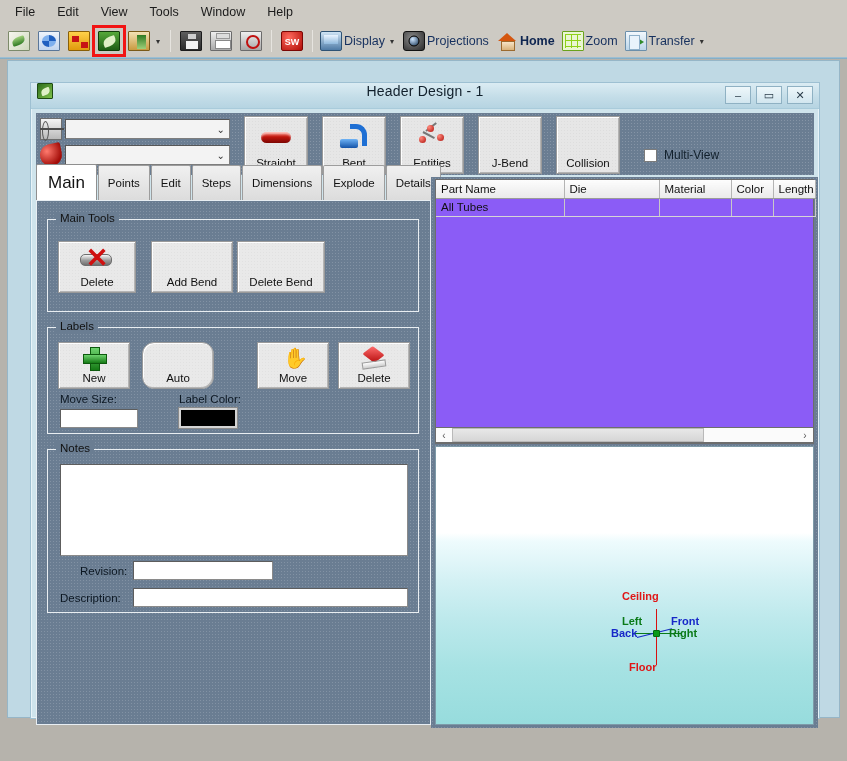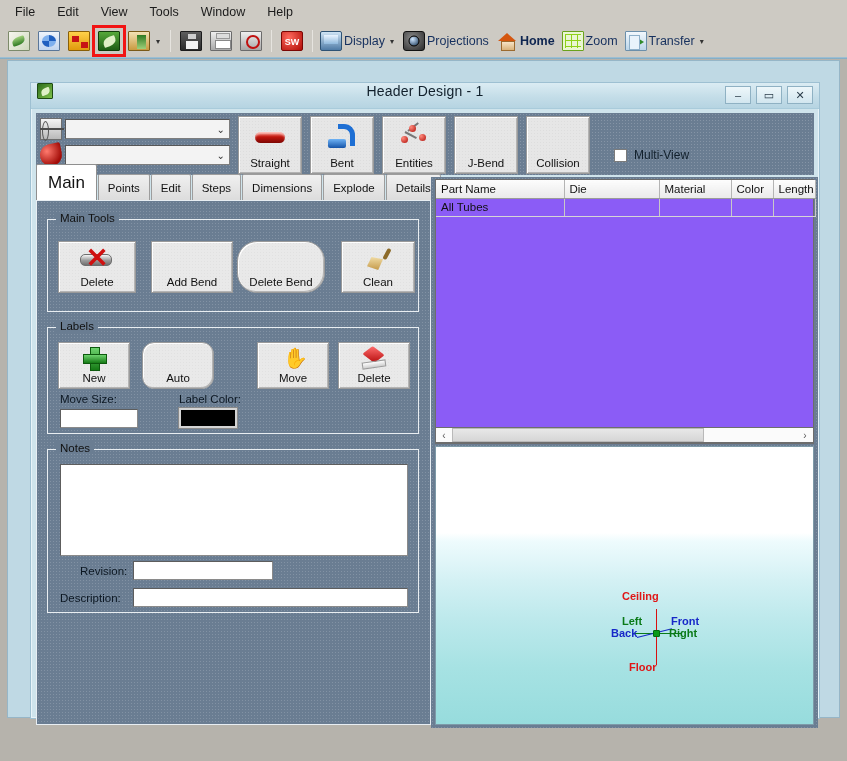--- a/index.html
+++ b/index.html
@@ -125,21 +125,21 @@
   }
   .combo {
     flex: 1; height: 20px; background: #f3f3f3;
     border: 1px solid #7d7d7d; border-top-color:#565656; border-left-color:#565656;
     display: flex; align-items: center; justify-content: flex-end;
     padding-right: 4px; font-size: 10px; color: #333;
   }
   .combo .cv { font-size: 9px; color:#444; }
 
   .tbtn-big {
-    width: 64px; height: 58px; margin-left: 8px;
+    width: 64px; height: 58px; margin-left: 14px;
     background: #e6e6e6;
     border: 1px solid #9a9a9a;
     box-shadow: inset 1px 1px 0 #fff, inset -1px -1px 0 #b3b3b3;
     display: flex; flex-direction: column; align-items: center; justify-content: flex-end;
     padding-bottom: 4px; font-size: 11.5px; color: #111;
     background-image: radial-gradient(rgba(0,0,0,.04) 1px, transparent 1px);
     background-size: 3px 3px;
   }
   .tbtn-big .gi { flex:1; display:flex; align-items:center; justify-content:center; width:100%; }
   .multiview {
@@ -148,21 +148,21 @@
   }
   .chk { width: 13px; height: 13px; background:#fff; border:1px solid #7b7b7b; }
   .mv-label { font-size: 12px; color: #12202c; }
 
   
   .tabs {
     position: absolute; left: 5px; top: 70px; width: 395px; height: 21px;
     display: flex; align-items: flex-end; gap: 1px;
   }
   .tab {
-    height: 26px; padding: 7px 9px; font-size: 11.5px; color: #111;
+    height: 35px; padding: 7px 9px; font-size: 11.5px; color: #111;
     background: linear-gradient(#f0f0f0,#dcdcdc);
     border: 1px solid #9d9d9d; border-bottom: none;
     display: flex; align-items: center;
     border-radius: 2px 2px 0 0;
   }
   .tab.active {
     background: #ffffff; height: 36px; font-size: 17px; padding: 0 11px;
     border-color:#8f8f8f;
   }
 
@@ -558,29 +558,23 @@
               <span class="i-deltube">
                   <span class="i-x">✕</span>
                 </span>
             </span>
             <span>Delete</span>
           </div>
           <div class="gbtn" style="position:absolute;left:103px;top:21px;width:82px;height:52px;">
             <span class="gi"></span>
             <span>Add Bend</span>
           </div>
-          <div class="gbtn" style="position:absolute;left:189px;top:21px;width:88px;height:52px;border-radius:20px;">
+          <div class="gbtn" style="position:absolute;left:189px;top:21px;width:88px;height:52px;">
             <span class="gi"></span>
             <span>Delete Bend</span>
-          </div>
-          <div class="gbtn" style="position:absolute;left:293px;top:21px;width:74px;height:52px;">
-            <span class="gi">
-                <span class="i-broom"></span>
-              </span>
-            <span>Clean</span>
           </div>
         </div>
 
         <div class="group" style="left:10px; top:126px; width:372px; height:107px;">
           <span class="glabel">Labels</span>
           <div class="gbtn" style="position:absolute;left:10px;top:14px;width:72px;height:47px;">
             <span class="gi">
                 <span class="i-plus"></span>
               </span>
             <span>New</span>

